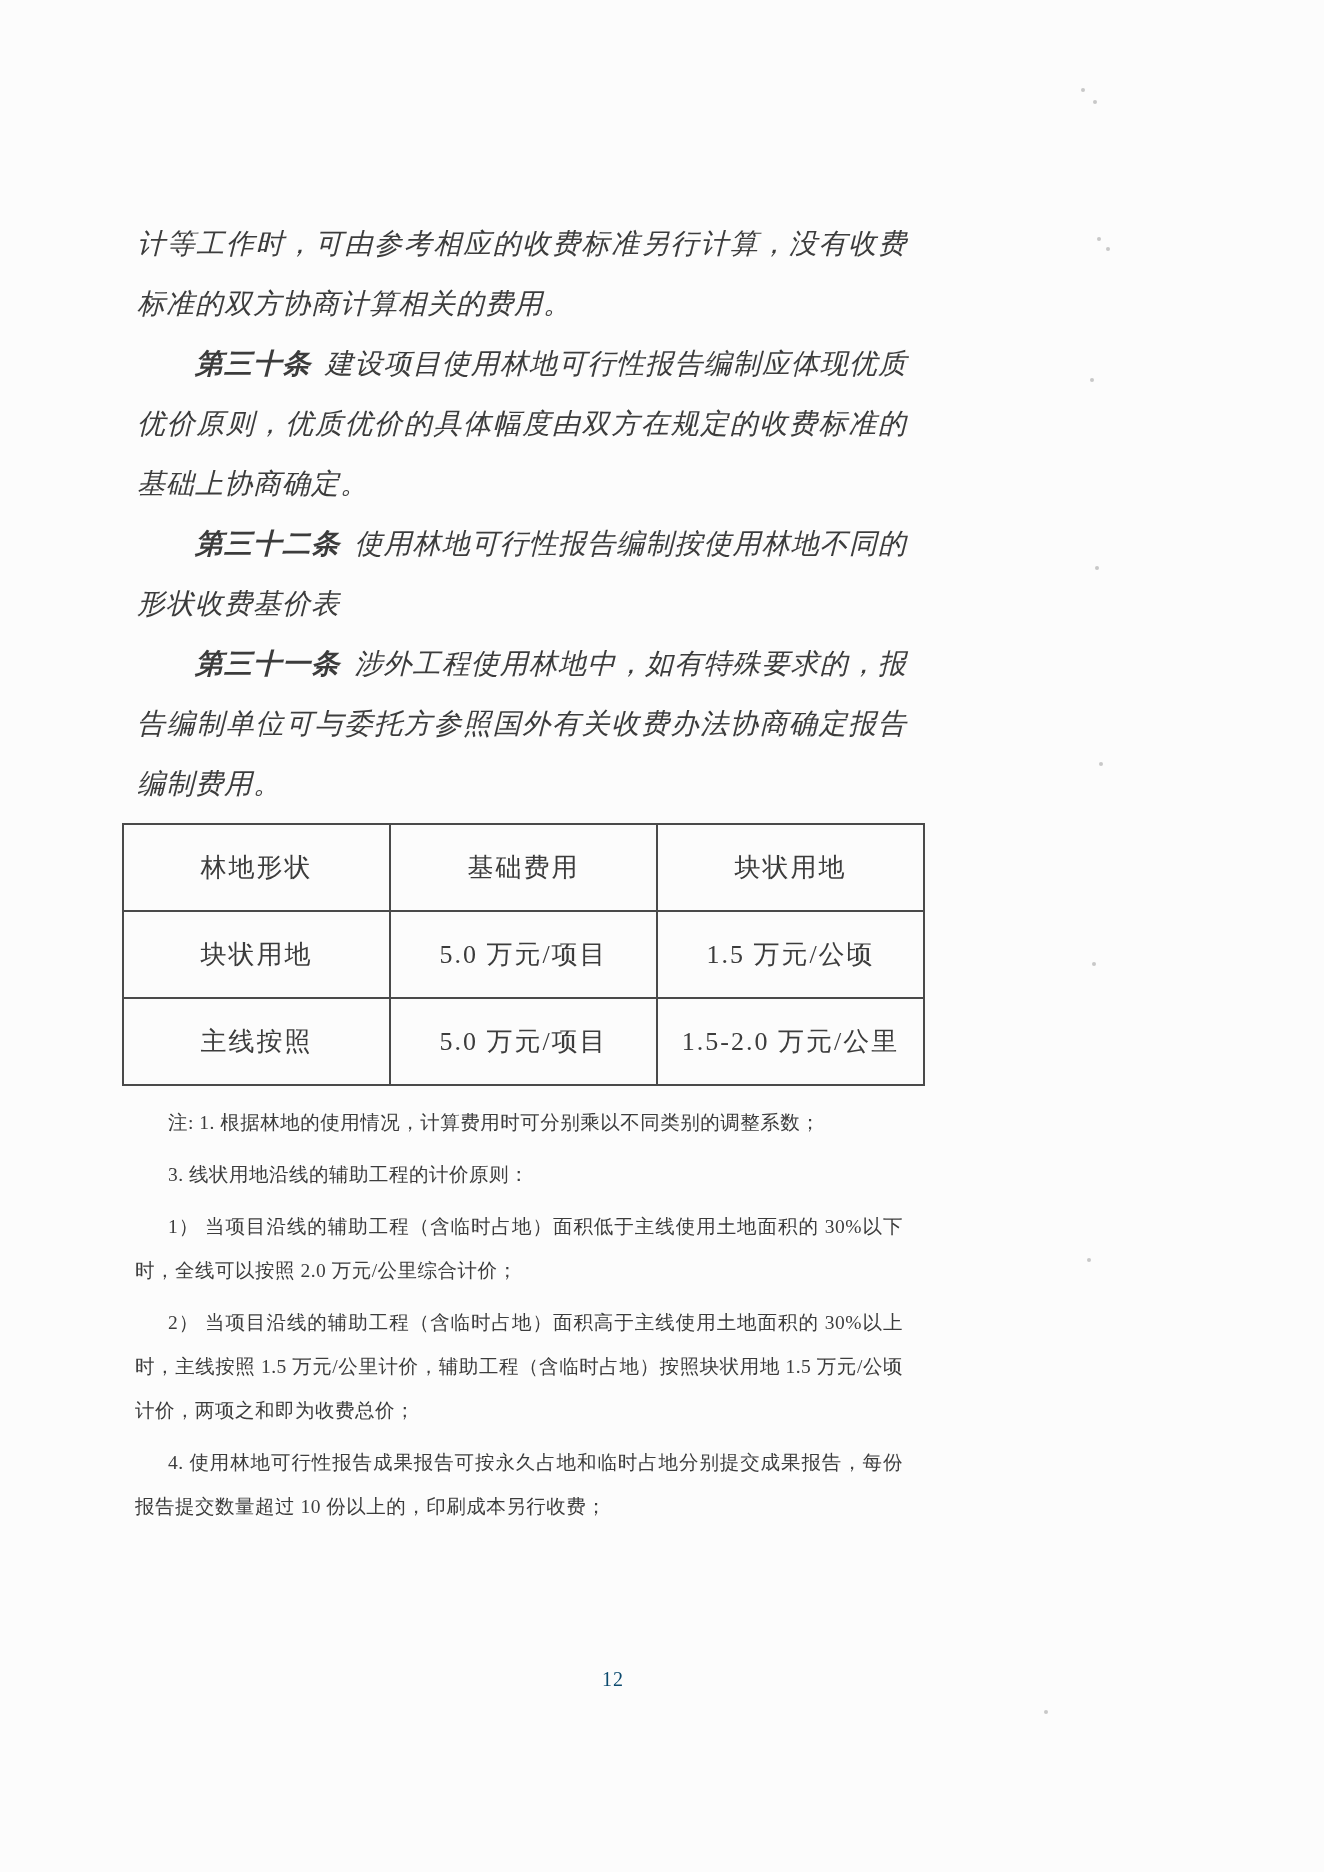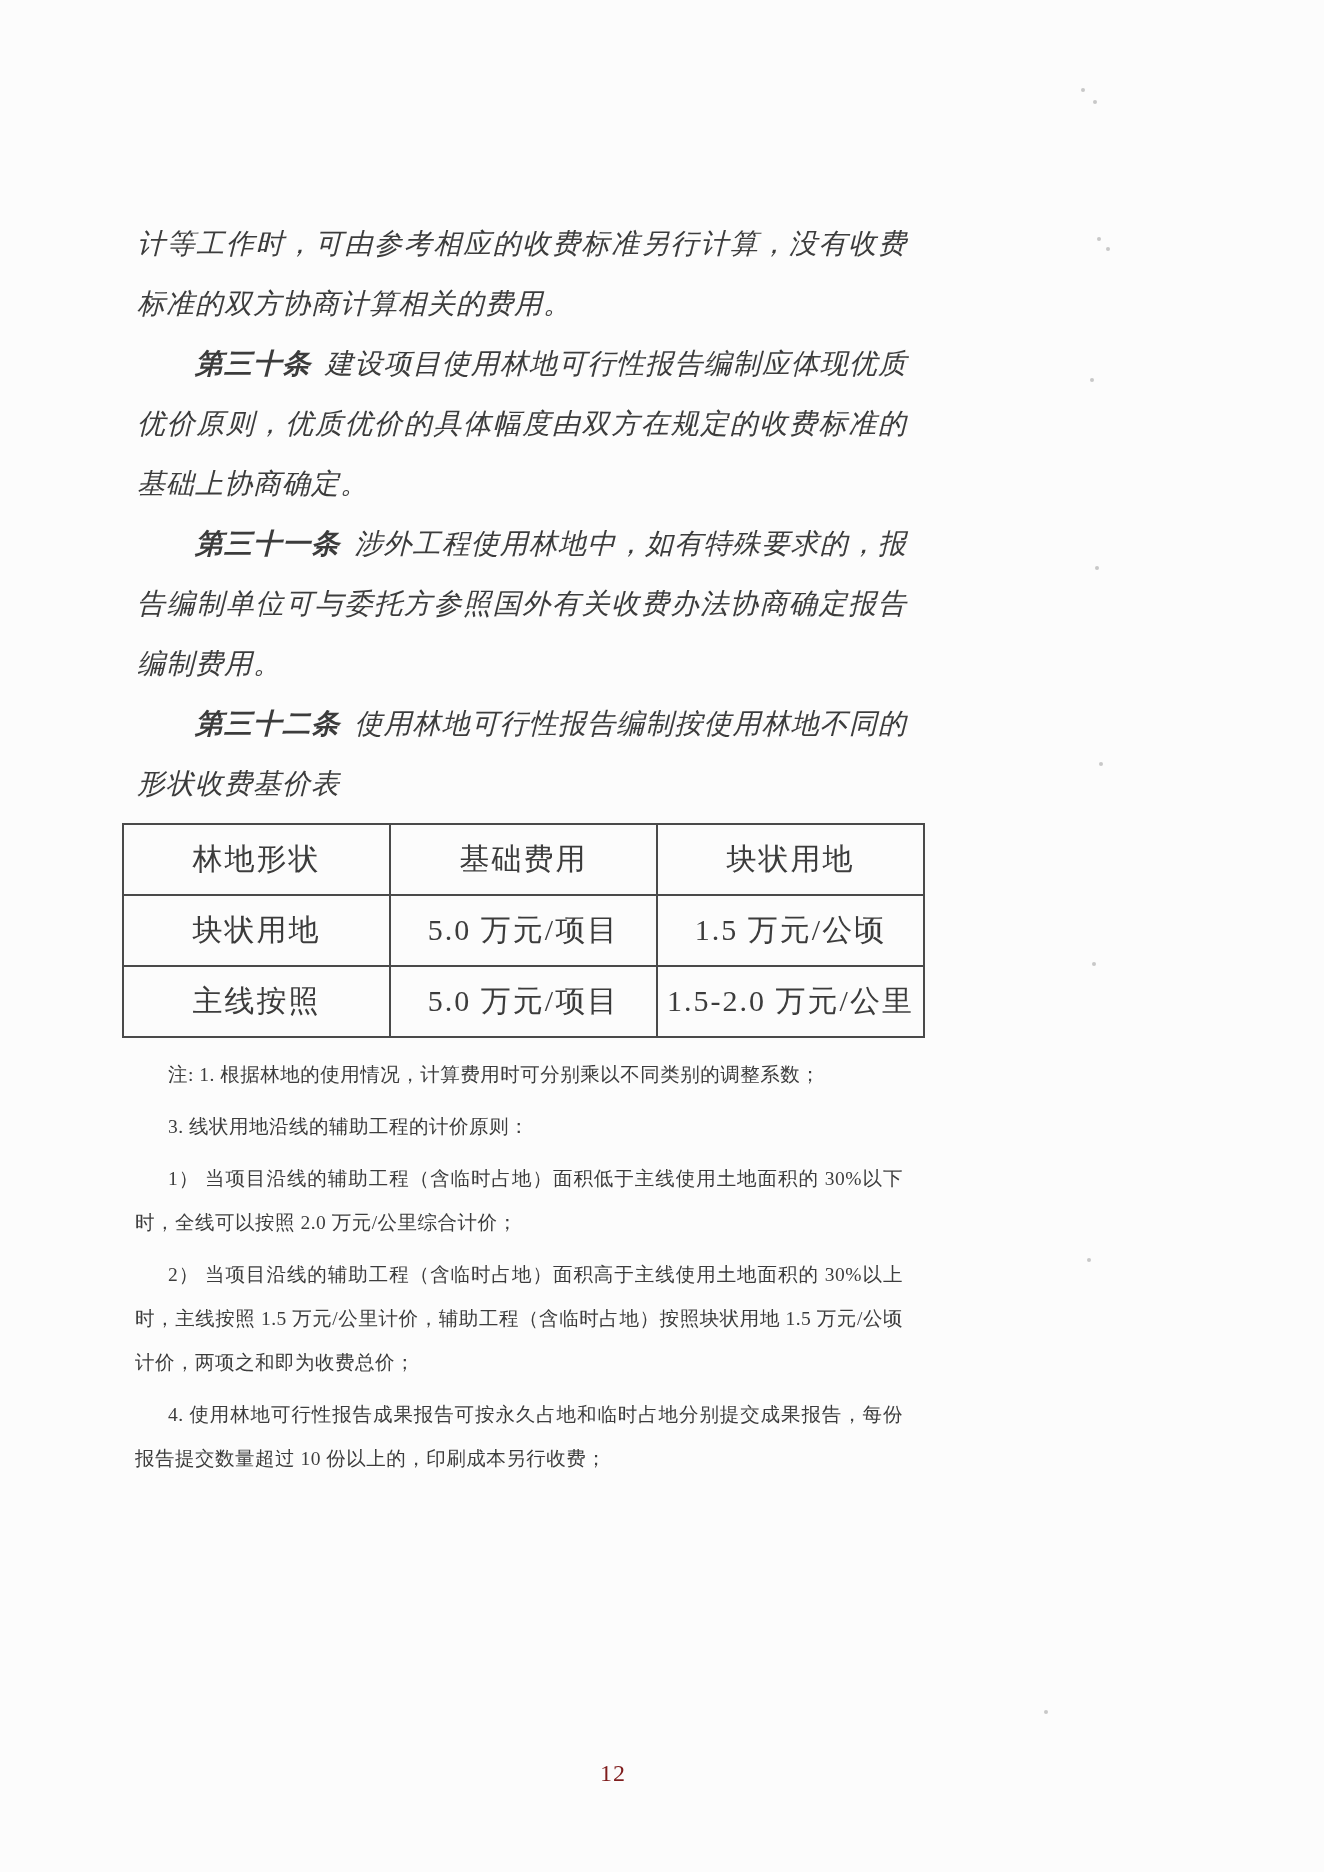--- a/index.html
+++ b/index.html
@@ -33,43 +33,43 @@
     width: 803px;
     border-collapse: collapse;
     table-layout: fixed;
     margin-top: 9px;
   }
   .fee-table th, .fee-table td {
     border: 2px solid #4a4a4a;
     height: 69px;
     text-align: center;
     vertical-align: middle;
-    font-size: 30px;
+    font-size: 26px;
     font-weight: normal;
     letter-spacing: 2px;
-    padding: 0;
+    padding: 8px;
   }
   .notes { margin: 15px 14px 0 5px; }
   .note {
     margin: 8px;
     font-size: 19.5px;
     line-height: 44px;
     letter-spacing: 0.5px;
     text-indent: 33px;
     text-align: justify;
     text-justify: inter-ideograph;
   }
   .page-number {
     position: absolute;
     left: 0;
-    top: 1760px;
+    top: 1668px;
     width: 1226px;
     text-align: center;
-    font-size: 24px;
-    color: #7f1d1d;
+    font-size: 20px;
+    color: #0c4a6e;
     letter-spacing: 1px;
   }
   .speck {
     position: absolute;
     width: 4px;
     height: 4px;
     border-radius: 50%;
     background: #8a8a8a;
     opacity: 0.45;
   }
@@ -83,25 +83,25 @@
 
     <p class="body-para">
       <span>计等工作时，可由参考相应的收费标准另行计算，没有收费标准的双方协商计算相关的费用。</span>
     </p>
 
     <p class="body-para indent">
       <span class="term">第三十条</span><span>建设项目使用林地可行性报告编制应体现优质优价原则，优质优价的具体幅度由双方在规定的收费标准的基础上协商确定。</span>
     </p>
 
     <p class="body-para indent">
-      <span class="term">第三十一条</span><span>涉外工程使用林地中，如有特殊要求的，报告编制单位可与委托方参照国外有关收费办法协商确定报告编制费用。</span>
+      <span class="term">第三十二条</span><span>使用林地可行性报告编制按使用林地不同的形状收费基价表</span>
     </p>
 
     <p class="body-para indent">
-      <span class="term">第三十二条</span><span>使用林地可行性报告编制按使用林地不同的形状收费基价表</span>
+      <span class="term">第三十一条</span><span>涉外工程使用林地中，如有特殊要求的，报告编制单位可与委托方参照国外有关收费办法协商确定报告编制费用。</span>
     </p>
 
     <table class="fee-table">
       <thead>
         <tr>
           <th>林地形状</th>
           <th>基础费用</th>
           <th>块状用地</th>
         </tr>
       </thead>

